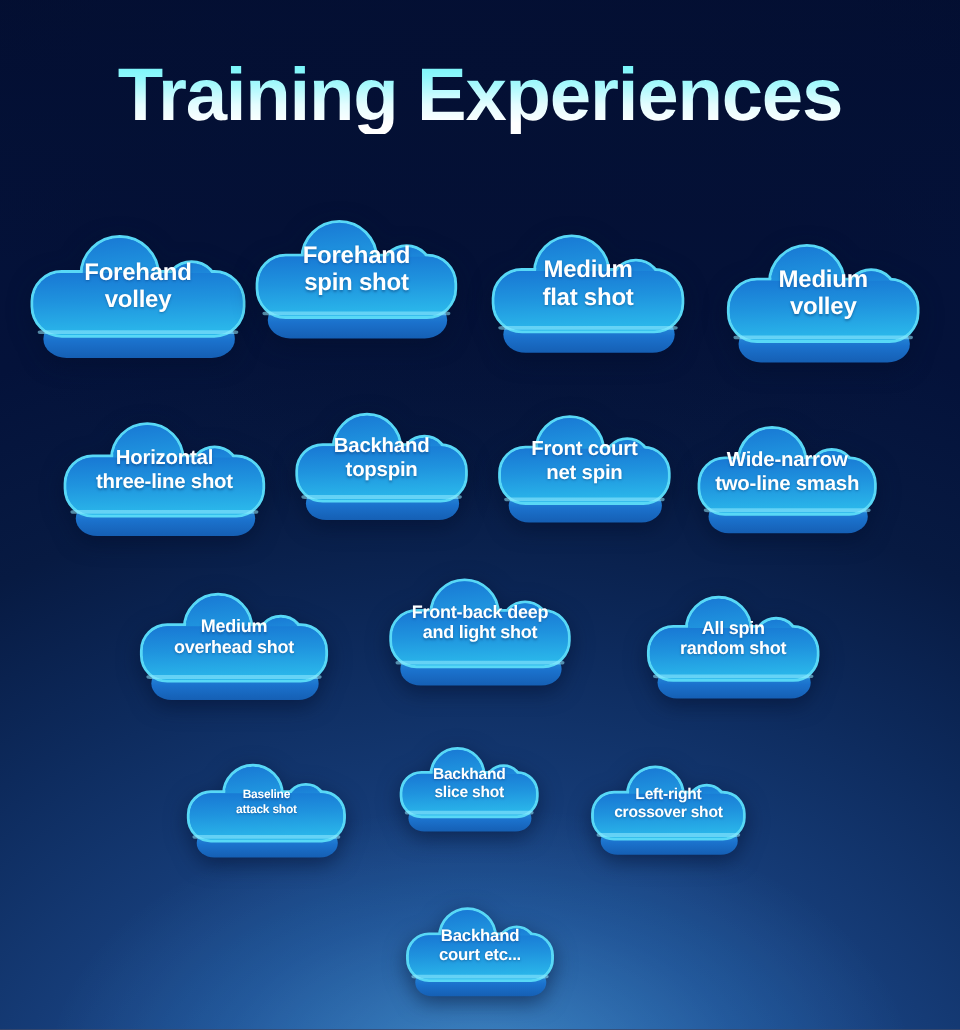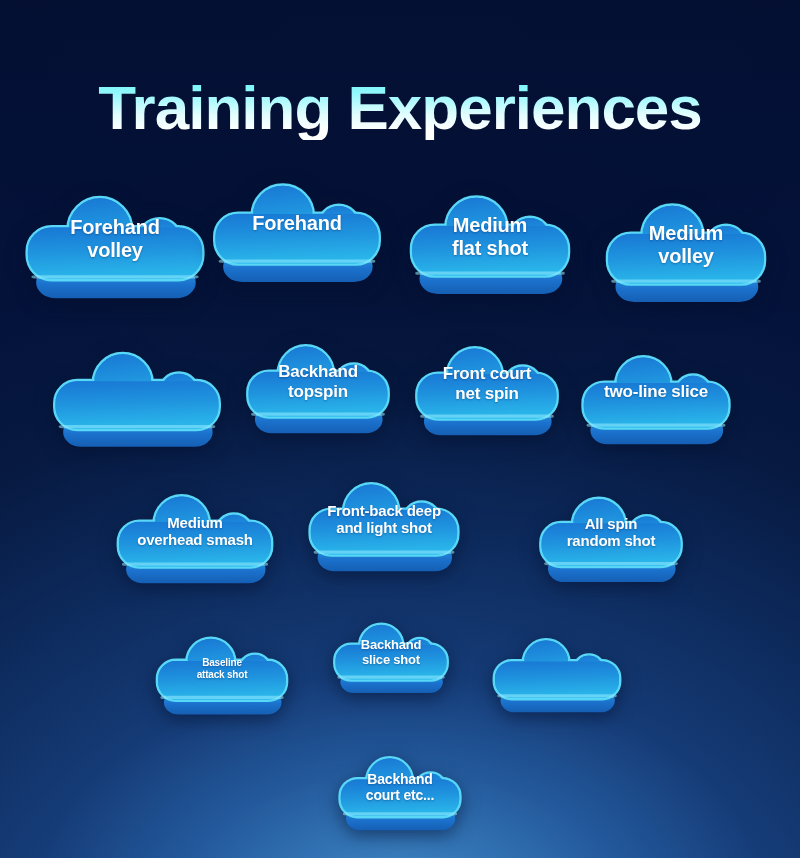--- a/index.html
+++ b/index.html
@@ -48,21 +48,20 @@
     letter-spacing:-1px;
     line-height:1.05;
     background:linear-gradient(to bottom,#67f4f8 0%,#8ef7fb 26%,#e4fdff 62%,#ffffff 86%);
     -webkit-background-clip:text;
     background-clip:text;
     color:transparent;
     -webkit-text-fill-color:transparent;
     text-shadow:none;
     white-space:nowrap;
     z-index:6;
-    margin-top:28px;
   }
 
   
   .cloud{
     position:absolute;
     z-index:5;
     filter:drop-shadow(0 5px 9px rgba(2,14,46,.55));
   }
   .cloud svg{display:block;overflow:visible;}
   .cloud .label{
@@ -146,20 +145,21 @@
             <circle cx="130.82999999999998" cy="55.120000000000005" r="21.32" fill="url(#cg2)" stroke="#58d8f6" stroke-width="2.4"></circle>
             <rect x="6.23" y="41.6" rx="23.92" ry="23.92" width="165.54000000000002" height="52" fill="url(#cg2)" stroke="#58d8f6" stroke-width="2.4"></rect>
             <circle cx="74.75999999999999" cy="44.72" r="29.9" fill="url(#cg2)"></circle>
             <circle cx="130.82999999999998" cy="55.120000000000005" r="20.02" fill="url(#cg2)"></circle>
             <rect x="7.53" y="42.9" rx="22.62" ry="22.62" width="162.94000000000003" height="49.4" fill="url(#cg2)"></rect>
             <rect x="10.68" y="88.6" rx="3" ry="3" width="156.64000000000001" height="3.2" fill="rgba(150,235,255,.55)"></rect>
           </g>
         </svg>
         <div class="label" style="font-size: 20px; transform: translateY(-45.32%);">
           <div>Forehand</div>
+          <div>spin shot</div>
         </div>
       </div>
       <div class="cloud" style="left: 405px; top: 183px; width: 170px; height: 104px;">
         <svg width="170" height="104" viewBox="0 0 170 104">
           <defs>
             <linearGradient id="cg3" x1="0" y1="0" x2="0.12" y2="1">
               <stop offset="0%" stop-color="#1878d4"></stop>
               <stop offset="48%" stop-color="#1f93de"></stop>
               <stop offset="100%" stop-color="#2ab6ea"></stop>
             </linearGradient>
@@ -240,20 +240,22 @@
             <circle cx="74.75999999999999" cy="43" r="30" fill="url(#cg5)" stroke="#58d8f6" stroke-width="2.4"></circle>
             <circle cx="130.82999999999998" cy="53" r="20.5" fill="url(#cg5)" stroke="#58d8f6" stroke-width="2.4"></circle>
             <rect x="6.23" y="40" rx="23" ry="23" width="165.54000000000002" height="50" fill="url(#cg5)" stroke="#58d8f6" stroke-width="2.4"></rect>
             <circle cx="74.75999999999999" cy="43" r="28.7" fill="url(#cg5)"></circle>
             <circle cx="130.82999999999998" cy="53" r="19.2" fill="url(#cg5)"></circle>
             <rect x="7.53" y="41.3" rx="21.7" ry="21.7" width="162.94000000000003" height="47.4" fill="url(#cg5)"></rect>
             <rect x="10.68" y="85" rx="3" ry="3" width="156.64000000000001" height="3.2" fill="rgba(150,235,255,.55)"></rect>
           </g>
         </svg>
         <div class="label" style="font-size: 17px; transform: translateY(-45.5%);">
+          <div>Horizontal</div>
+          <div>three-line shot</div>
         </div>
       </div>
       <div class="cloud" style="left: 242px; top: 333px; width: 152px; height: 94px;">
         <svg width="152" height="94" viewBox="0 0 152 94">
           <defs>
             <linearGradient id="cg6" x1="0" y1="0" x2="0.12" y2="1">
               <stop offset="0%" stop-color="#1878d4"></stop>
               <stop offset="48%" stop-color="#1f93de"></stop>
               <stop offset="100%" stop-color="#2ab6ea"></stop>
             </linearGradient>
@@ -334,21 +336,22 @@
             <circle cx="66.36" cy="40.42" r="28.2" fill="url(#cg8)" stroke="#58d8f6" stroke-width="2.4"></circle>
             <circle cx="116.13" cy="49.82" r="19.27" fill="url(#cg8)" stroke="#58d8f6" stroke-width="2.4"></circle>
             <rect x="5.53" y="37.6" rx="21.62" ry="21.62" width="146.94" height="47" fill="url(#cg8)" stroke="#58d8f6" stroke-width="2.4"></rect>
             <circle cx="66.36" cy="40.42" r="26.9" fill="url(#cg8)"></circle>
             <circle cx="116.13" cy="49.82" r="17.97" fill="url(#cg8)"></circle>
             <rect x="6.83" y="38.9" rx="20.32" ry="20.32" width="144.34" height="44.4" fill="url(#cg8)"></rect>
             <rect x="9.48" y="79.6" rx="3" ry="3" width="139.04" height="3.2" fill="rgba(150,235,255,.55)"></rect>
           </g>
         </svg>
         <div class="label" style="font-size: 17px; transform: translateY(-45.77%);">
-          <div>two-line slice</div>
+          <div>Wide-narrow</div>
+          <div>two-line smash</div>
         </div>
       </div>
       <div class="cloud" style="left: 112px; top: 483px; width: 166px; height: 94px;">
         <svg width="166" height="94" viewBox="0 0 166 94">
           <defs>
             <linearGradient id="cg9" x1="0" y1="0" x2="0.12" y2="1">
               <stop offset="0%" stop-color="#1878d4"></stop>
               <stop offset="48%" stop-color="#1f93de"></stop>
               <stop offset="100%" stop-color="#2ab6ea"></stop>
             </linearGradient>
@@ -366,24 +369,24 @@
             <circle cx="122.00999999999999" cy="49.82" r="19.27" fill="url(#cg9)" stroke="#58d8f6" stroke-width="2.4"></circle>
             <rect x="5.8100000000000005" y="37.6" rx="21.62" ry="21.62" width="154.38" height="47" fill="url(#cg9)" stroke="#58d8f6" stroke-width="2.4"></rect>
             <circle cx="69.72" cy="40.42" r="26.9" fill="url(#cg9)"></circle>
             <circle cx="122.00999999999999" cy="49.82" r="17.97" fill="url(#cg9)"></circle>
             <rect x="7.11" y="38.9" rx="20.32" ry="20.32" width="151.78" height="44.4" fill="url(#cg9)"></rect>
             <rect x="9.959999999999999" y="79.6" rx="3" ry="3" width="146.08" height="3.2" fill="rgba(150,235,255,.55)"></rect>
           </g>
         </svg>
         <div class="label" style="font-size: 15px; transform: translateY(-45.77%);">
           <div>Medium</div>
-          <div>overhead smash</div>
-        </div>
-      </div>
-      <div class="cloud" style="left: 304px; top: 471px; width: 160px; height: 94px;">
+          <div>overhead shot</div>
+        </div>
+      </div>
+      <div class="cloud" style="left: 320px; top: 471px; width: 160px; height: 94px;">
         <svg width="160" height="94" viewBox="0 0 160 94">
           <defs>
             <linearGradient id="cg10" x1="0" y1="0" x2="0.12" y2="1">
               <stop offset="0%" stop-color="#1878d4"></stop>
               <stop offset="48%" stop-color="#1f93de"></stop>
               <stop offset="100%" stop-color="#2ab6ea"></stop>
             </linearGradient>
             <linearGradient id="ce10" x1="0" y1="0" x2="0" y2="1">
               <stop offset="0%" stop-color="#2f9fe4"></stop>
               <stop offset="55%" stop-color="#1b72cd"></stop>
@@ -524,20 +527,24 @@
           <g>
             <circle cx="57.12" cy="33.54" r="23.4" fill="url(#cg14)" stroke="#58d8f6" stroke-width="2.4"></circle>
             <circle cx="99.96" cy="41.34" r="15.989999999999998" fill="url(#cg14)" stroke="#58d8f6" stroke-width="2.4"></circle>
             <rect x="4.760000000000001" y="31.2" rx="17.94" ry="17.94" width="126.48" height="39" fill="url(#cg14)" stroke="#58d8f6" stroke-width="2.4"></rect>
             <circle cx="57.12" cy="33.54" r="22.099999999999998" fill="url(#cg14)"></circle>
             <circle cx="99.96" cy="41.34" r="14.689999999999998" fill="url(#cg14)"></circle>
             <rect x="6.0600000000000005" y="32.5" rx="16.64" ry="16.64" width="123.88000000000001" height="36.4" fill="url(#cg14)"></rect>
             <rect x="8.16" y="65.2" rx="3" ry="3" width="119.68" height="3.2" fill="rgba(150,235,255,.55)"></rect>
           </g>
         </svg>
+        <div class="label" style="font-size: 13px; transform: translateY(-46.49%);">
+          <div>Left-right</div>
+          <div>crossover shot</div>
+        </div>
       </div>
       <div class="cloud" style="left: 335px; top: 747px; width: 130px; height: 78px;">
         <svg width="130" height="78" viewBox="0 0 130 78">
           <defs>
             <linearGradient id="cg15" x1="0" y1="0" x2="0.12" y2="1">
               <stop offset="0%" stop-color="#1878d4"></stop>
               <stop offset="48%" stop-color="#1f93de"></stop>
               <stop offset="100%" stop-color="#2ab6ea"></stop>
             </linearGradient>
             <linearGradient id="ce15" x1="0" y1="0" x2="0" y2="1">

